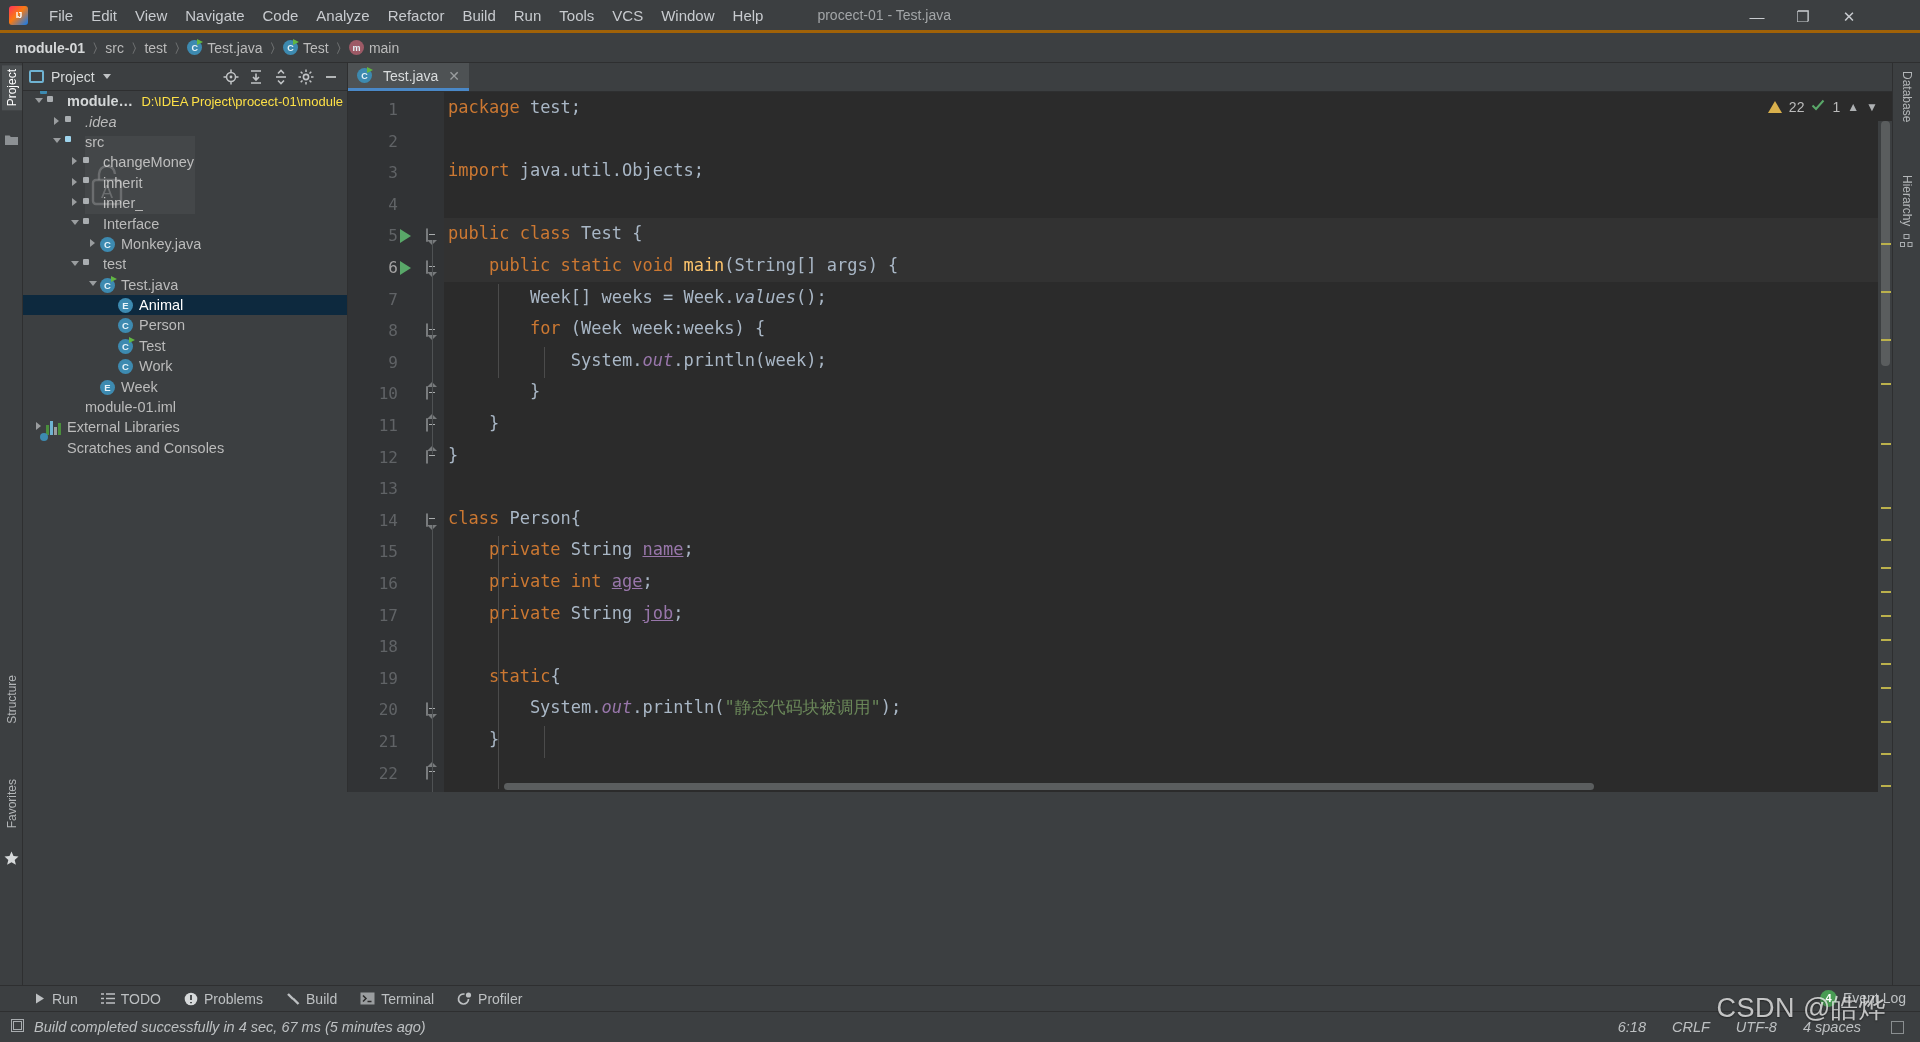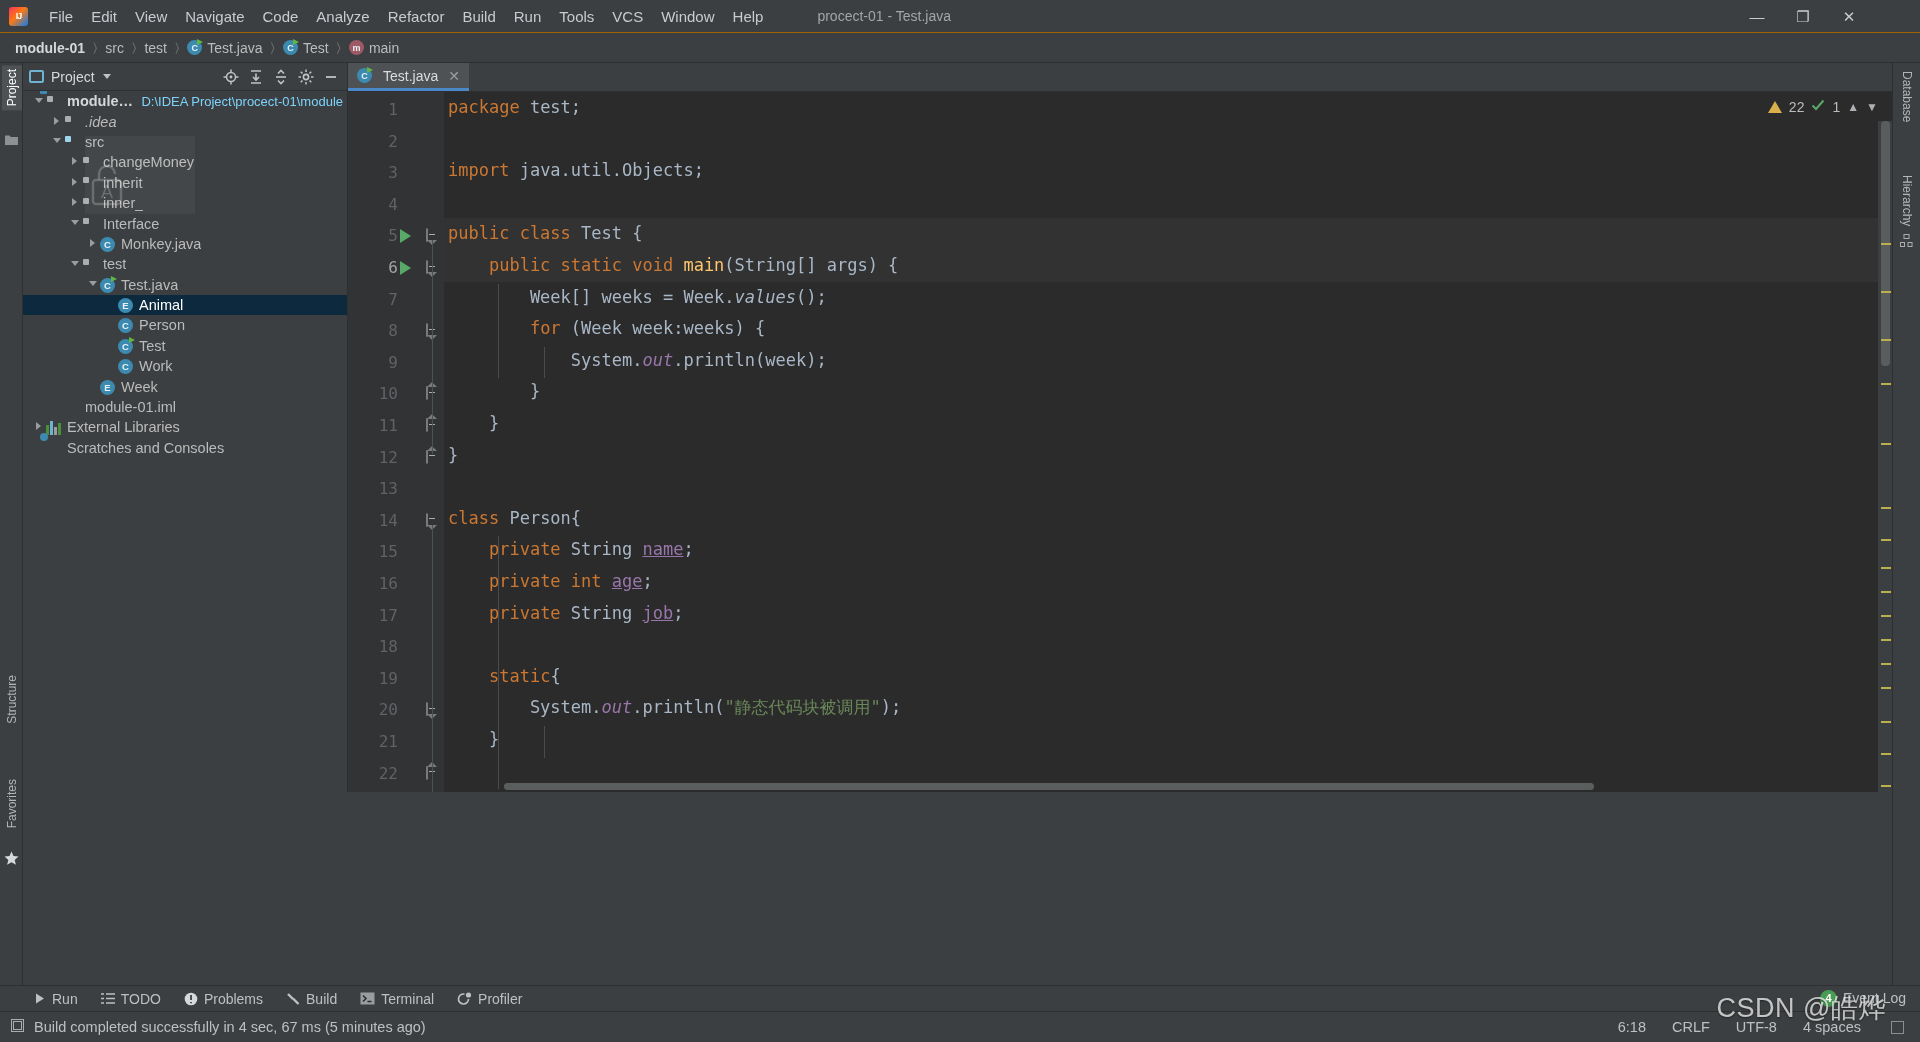--- a/index.html
+++ b/index.html
@@ -9,21 +9,21 @@
     font-family: "Liberation Sans", sans-serif;
     overflow: hidden;
     color: #bbbbbb;
   }
   #app { position: relative; width: 1920px; height: 1042px; }
 
   
   .menubar {
     position: absolute; top: 0; left: 0; width: 1920px; height: 33px;
     background: #3c3f41; display: flex; align-items: center;
-    border-bottom: 1px solid #a16207;
+    border-bottom: 3px solid #a16207;
   }
   .idea-logo {
     width: 19px; height: 19px; margin-left: 9px; margin-right: 12px;
     border-radius: 3px; position: relative; overflow: hidden;
     background: linear-gradient(135deg,#fe315d 0%,#f97a12 45%,#087cfa 100%);
   }
   .idea-logo::after {
     content: "IJ"; position: absolute; inset: 0; color: #fff;
     font-size: 9px; font-weight: bold; display: flex;
     align-items: center; justify-content: center; letter-spacing: -1px;
@@ -184,21 +184,21 @@
   .scratch-ico {
     width: 15px; height: 14px; background: #8a8e90; margin-top: 2px;
     position: relative; border-radius: 1px;
   }
   .scratch-ico::after {
     content: ""; position: absolute; right: -2px; bottom: -1px;
     width: 8px; height: 8px; background: #3d8ab0; border-radius: 50%;
   }
   .tlabel { overflow: hidden; text-overflow: ellipsis; }
   .tlabel.bold { font-weight: bold; color: #d4d7d8; }
-  .tpath { color: #7dd3fc; font-size: 13px; margin-left: 8px; }
+  .tpath { color: #fde047; font-size: 13px; margin-left: 8px; }
 
   
   .editor-wrap {
     position: absolute; left: 348px; top: 63px; right: 28px; height: 729px;
     background: #2b2b2b;
   }
   .tabbar {
     height: 29px; background: #3c3f41; display: flex; align-items: stretch;
     border-bottom: 1px solid #2e2f30;
   }
@@ -329,20 +329,21 @@
   }
   .bbtn {
     display: flex; align-items: center; gap: 6px; font-size: 14px;
     color: #bdc0c2; padding: 2px 9px; border-radius: 3px;
   }
   .statusbar {
     position: absolute; left: 0; bottom: 0; width: 1920px; height: 31px;
     background: #3c3f41; display: flex; align-items: center;
     border-top: 1px solid #2e2f30; padding-left: 10px; font-size: 14.5px;
     color: #bdc0c2;
+    font-style: italic;
   }
   .status-right {
     margin-left: auto; display: flex; align-items: center; gap: 26px;
     padding-right: 16px; color: #bdc0c2;
   }
   .eventlog {
     position: absolute; right: 14px; bottom: 31px; height: 26px;
     display: flex; align-items: center; gap: 6px; font-size: 14px; color: #bdc0c2;
   }
   .badge {

